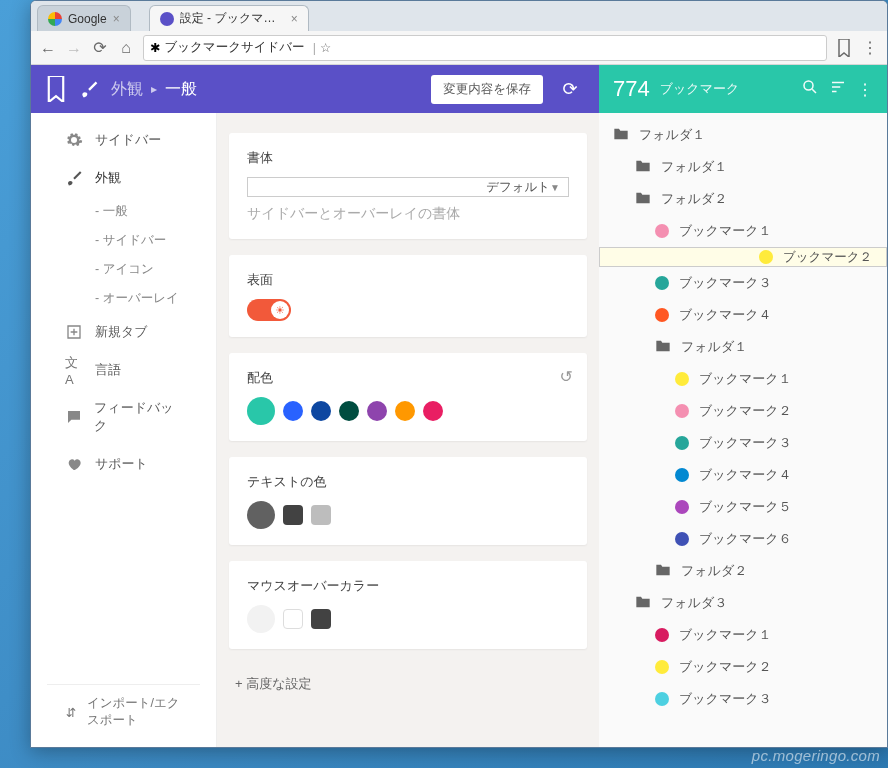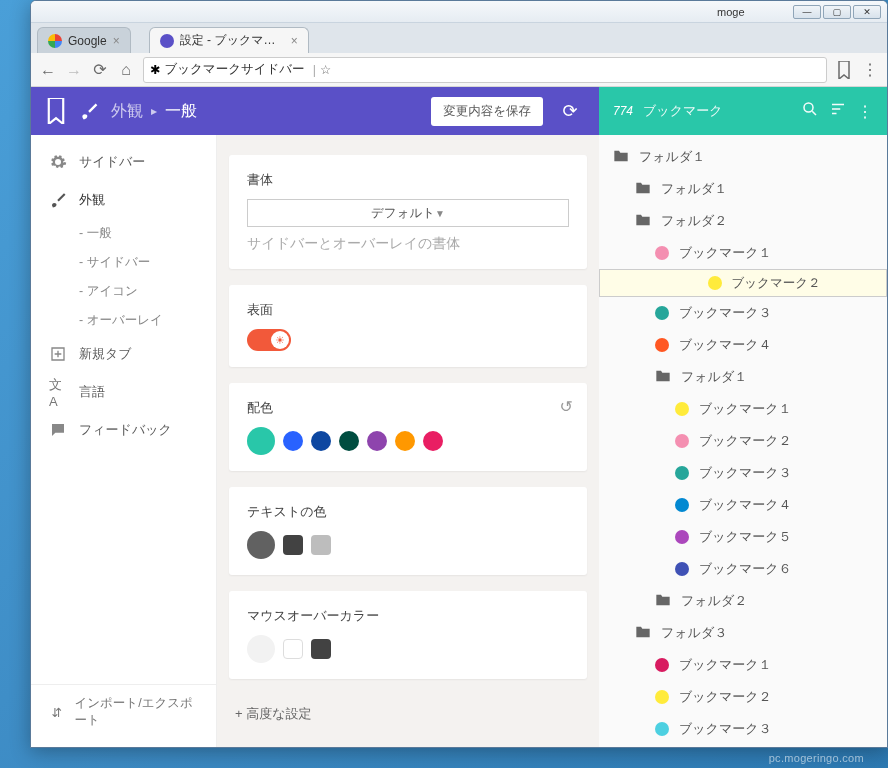--- a/index.html
+++ b/index.html
@@ -28,69 +28,61 @@
 .bm-icn { width: 22px; height: 26px; }
 .bm-icn svg { width:100%; height:100%; }
 .brush-icn { width: 20px; height: 20px; fill:#fff; }
 .crumb { font-size: 16px; display: flex; align-items: center; gap: 8px; }
 .crumb .chev { font-size: 12px; opacity: .7; }
 .crumb .dim { opacity:.7; }
 .hdr-spacer { flex: 1; }
 .save-btn { background: #fff; color: #5a5a5a; border: none; border-radius: 3px; padding: 6px 12px; font-size: 12.5px; cursor:pointer; }
 .reload-icn { width: 30px; text-align: center; font-size: 18px; cursor:pointer; }
 .app-body { flex: 1; display: flex; overflow: hidden; }
-.sidebar { width: 186px; background: #fff; border-right: 1px solid #eee; padding: 8px 0; overflow-y:auto; font-size: 13px; color:#5a5a5a; display:flex; flex-direction:column; }
+.sidebar { width: 186px; background: #fff; border-right: 1px solid #eee; padding: 8px 16px; overflow-y:auto; font-size: 13px; color:#5a5a5a; display:flex; flex-direction:column; }
 .sb-item { display: flex; align-items: center; gap: 12px; padding: 10px 18px; cursor:pointer; }
 .sb-item.active { color:#333; font-weight:500; }
 .sb-sub { padding: 6px 18px 6px 48px; color:#888; font-size:12.5px; cursor:pointer; }
 .sb-icon { width:18px; height:18px; display:flex;align-items:center;justify-content:center; fill:#777; color:#777; }
 .sb-spacer { flex:1; }
 .sb-bottom { border-top:1px solid #eee; padding:10px 18px; display:flex; align-items:center; gap:10px; color:#777; font-size:12.5px; cursor:pointer; }
 .main { flex: 1; background: #f4f2f0; padding: 20px 12px; overflow-y: auto; }
 .card { background: #fff; border-radius: 3px; padding: 16px 18px; margin-bottom: 16px; box-shadow: 0 1px 2px rgba(0,0,0,0.06); position:relative; }
 .card-title { font-size: 13px; color:#444; margin-bottom: 10px; }
 .hint { font-size: 14px; color:#aaa; margin-top:8px; }
-.sel { width: 100%; height: 28px; border: 1px solid #ccc; background:#fff; padding: 0 8px; font-size:12.5px; color:#555; display:flex; align-items:center; justify-content:center; cursor:pointer; }
+.sel { width: 100%; height: 20px; border: 1px solid #ccc; background:#fff; padding: 0 8px; font-size:12.5px; color:#555; display:flex; align-items:center; justify-content:flex-end; cursor:pointer; }
 .sel .dd { color:#888; font-size:10px; }
 .toggle { width: 44px; height: 22px; background:#f2593a; border-radius: 11px; position:relative; cursor:pointer; }
 .toggle .knob { position:absolute; right:2px; top:2px; width:18px; height:18px; background:#fff; border-radius:50%; display:flex;align-items:center;justify-content:center; font-size:11px; color:#f2593a; }
 .swatch-row { display:flex; gap:8px; align-items:center; }
 .swatch { width:20px; height:20px; border-radius:50%; cursor:pointer; }
 .swatch.big { width:28px; height:28px; }
 .swatch.rect { border-radius:4px; }
 .reset-icn { position:absolute; right:14px; top:14px; color:#999; cursor:pointer; font-size:16px; }
 .advanced { padding: 10px 6px; color:#666; font-size:13px; cursor:pointer; }
 .bm-panel { width: 288px; background: #fafafa; display:flex; flex-direction:column; }
 .bm-header { height: 48px; background: #29c7a9; display:flex; align-items:center; padding:0 14px; color:#fff; gap:10px; }
-.bm-count { font-size:12px; font-weight:300;font-style:italic; }
+.bm-count { font-size:22px; font-weight:300; }
 .bm-label { font-size:13px; opacity:.9; }
 .bm-hdr-icn { cursor:pointer; opacity:.95; }
 .bm-tree { flex:1; overflow-y:auto; font-size:13px; color:#555; padding-top:6px; }
 .tree-row { display:flex; align-items:center; gap:10px; padding:7px 14px; cursor:pointer; }
 .tree-row.sel { background:#fffde7; }
 .tree-row.d0 { padding-left:14px; }
 .tree-row.d1 { padding-left:36px; }
 .tree-row.d2 { padding-left:56px; }
 .tree-row.d3 { padding-left:76px; }
 .folder-icn { width:16px; height:14px; fill:#666; }
 .dot { width:14px; height:14px; border-radius:50%; flex-shrink:0; }
-.watermark { position:absolute; right:24px; bottom:4px; color:rgba(255,255,255,.55); font-size:11px; letter-spacing:.3px; }
+.watermark { position:absolute; right:8px; bottom:4px; color:rgba(255,255,255,.55); font-size:15px; font-style:italic; letter-spacing:.3px; }
 </style>
 </head>
 <body>
 
 <div class="win-frame">
-  <div class="win-titlebar">
-    <span class="user">moge</span>
-    <div class="win-btns">
-      <div class="win-btn">—</div>
-      <div class="win-btn">▢</div>
-      <div class="win-btn">✕</div>
-    </div>
-  </div>
 
   <div class="tabs-row">
     <div class="tab">
       <span class="fav" style="background:conic-gradient(#ea4335 0 25%,#4285f4 0 50%,#34a853 0 75%,#fbbc05 0);border-radius:50%"></span>
       <span class="lbl">Google</span>
       <span class="close">×</span>
     </div>
     <div class="tab active">
       <span class="fav" style="background:#5a50c7;border-radius:50%"></span>
       <span class="lbl">設定 - ブックマークサイ</span>
@@ -171,20 +163,28 @@
               <span>言語</span>
             </div>
           <div class="sb-item">
               <span class="sb-icon">
                 <svg viewBox="0 0 24 24" width="16" height="16" fill="#888">
                   <path d="M3 3h18v13H8l-5 5z"></path>
                 </svg>
               </span>
               <span>フィードバック</span>
             </div>
+          <div class="sb-item">
+              <span class="sb-icon">
+                <svg viewBox="0 0 24 24" width="16" height="16" fill="#888">
+                  <path d="M12 21s-8-5-8-11a5 5 0 019-3 5 5 0 019 3c0 6-8 11-10 11z"></path>
+                </svg>
+              </span>
+              <span>サポート</span>
+            </div>
           <div class="sb-spacer"></div>
           <div class="sb-bottom">
               <span class="sb-icon">⇵</span>
               <span>インポート/エクスポート</span>
             </div>
         </div>
 
         <div class="main">
           <div class="card">
             <div class="card-title">書体</div>

